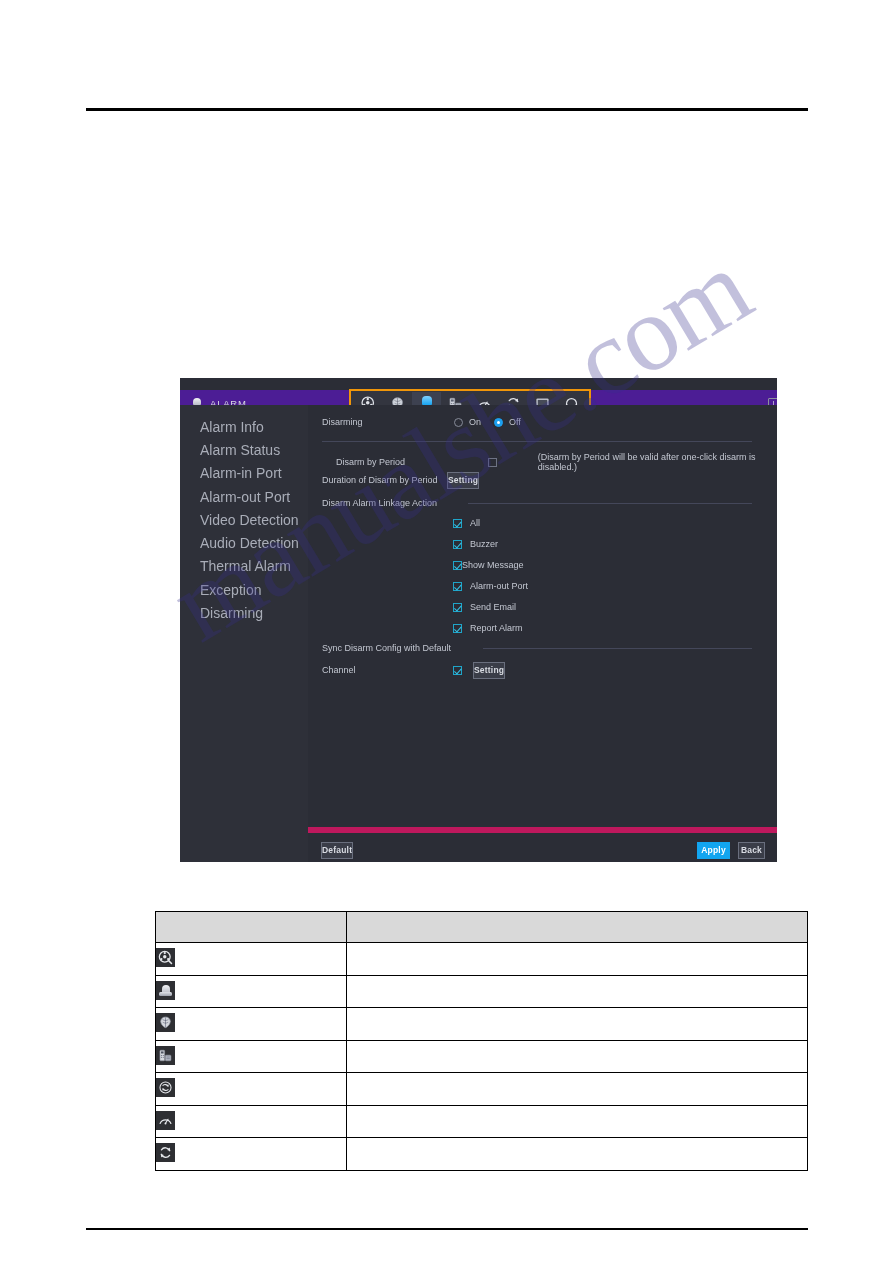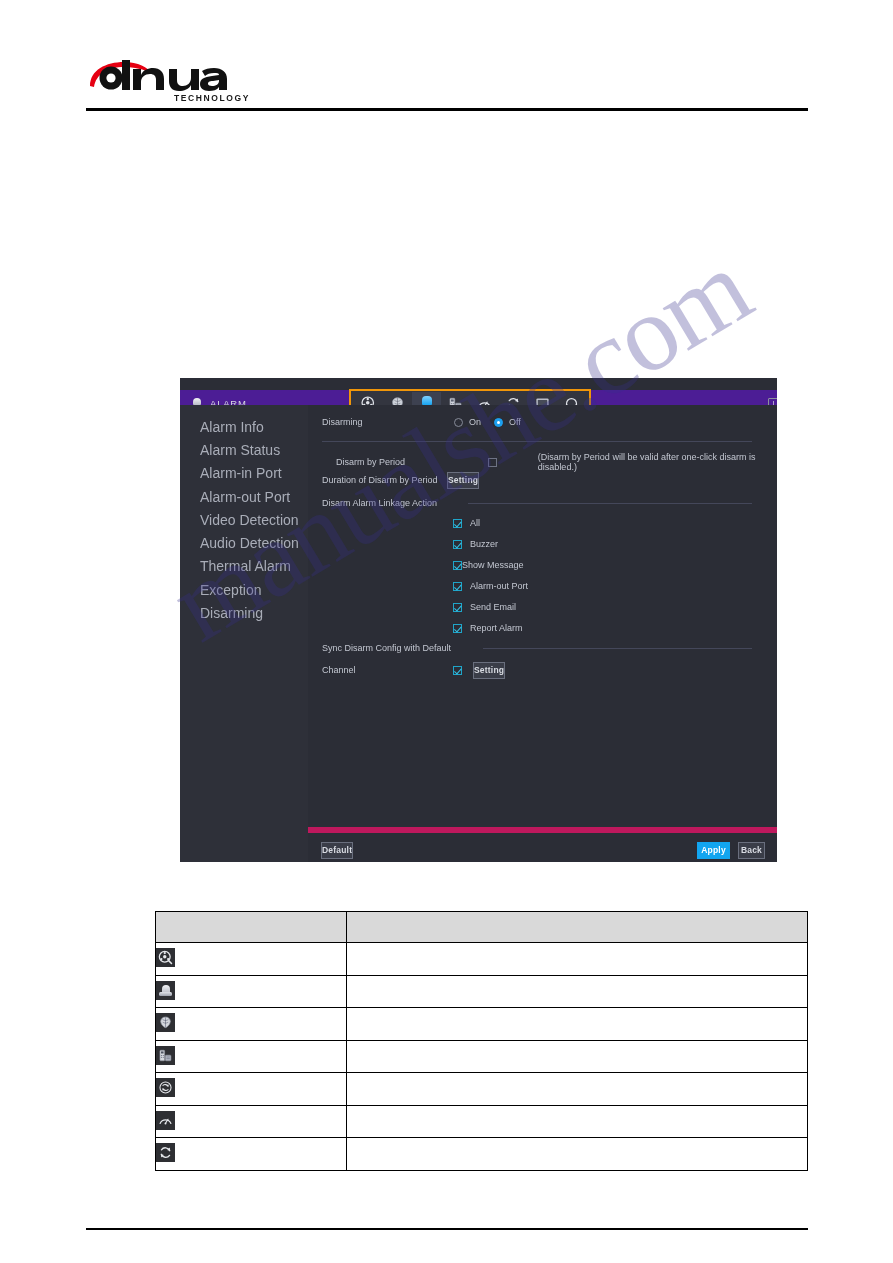--- a/index.html
+++ b/index.html
@@ -170,32 +170,20 @@
   .cell-icon{padding-left:8px;}
   .ticon{
     width:19px;height:19px;background:#2e2f33;display:inline-flex;
     align-items:center;justify-content:center;
   }
 </style>
 </head>
 <body>
 
 <div id="page-header">
-  <div class="logo-wrap">
-    <svg class="logo-mark" viewBox="0 0 236 36">
-      <path d="M4 26 C4 10 20 2 38 2 C52 2 62 7 66 14 C58 9 48 7 38 7 C22 7 10 14 8 27 Z" fill="#e60012"></path>
-      <circle cx="25" cy="18" r="11.5" fill="#111"></circle>
-      <circle cx="25" cy="18" r="4.6" fill="#fff"></circle>
-      <rect x="36" y="0" width="8" height="30" fill="#111"></rect>
-      <path d="M47 30 L47 9 L55 9 L55 15 C57 10 62 8 67 8 C74 8 78 12 78 19 L78 30 L70 30 L70 20 C70 16 68 14 64 14 C59 14 55 17 55 22 L55 30 Z" fill="#111"></path>
-      <path d="M83 9 L91 9 L91 20 C91 24 93 26 97 26 C101 26 105 23 105 18 L105 9 L113 9 L113 30 L105 30 L105 25 C103 29 98 31 93 31 C86 31 83 27 83 21 Z" fill="#111"></path>
-      <path d="M128 8 C136 8 141 12 141 19 L141 30 L133 30 L133 27 C131 30 127 31 123 31 C117 31 114 28 114 24 C114 19 118 17 126 16 L133 15 C133 13 131 13 128 13 C124 13 121 14 119 16 L116 11 C119 9 123 8 128 8 Z M133 20 L127 21 C123 21 122 22 122 24 C122 25 124 26 126 26 C130 26 133 24 133 21 Z" fill="#111"></path>
-    </svg>
-    <div class="logo-tech">TECHNOLOGY</div>
-  </div>
   <div class="header-rule"></div>
 </div>
 
 <div id="nvr">
 
   <div id="nvr-topbar">
 
     <div class="alarm-title">
       <span class="siren">
           <i></i>

